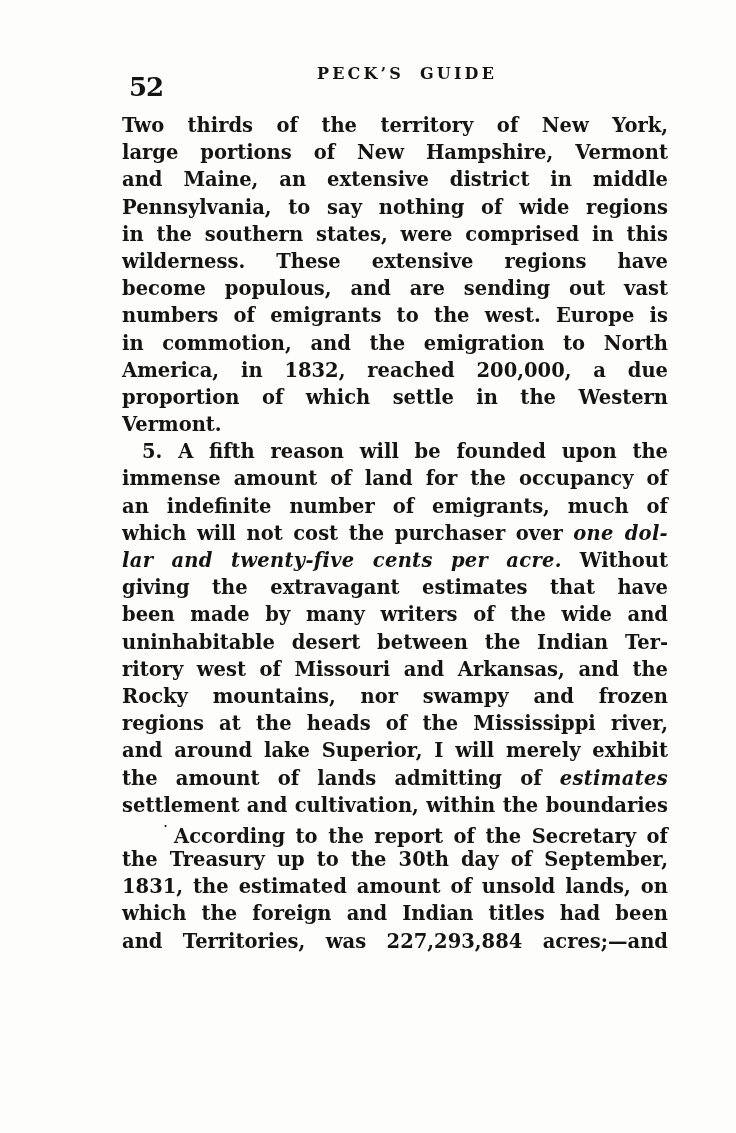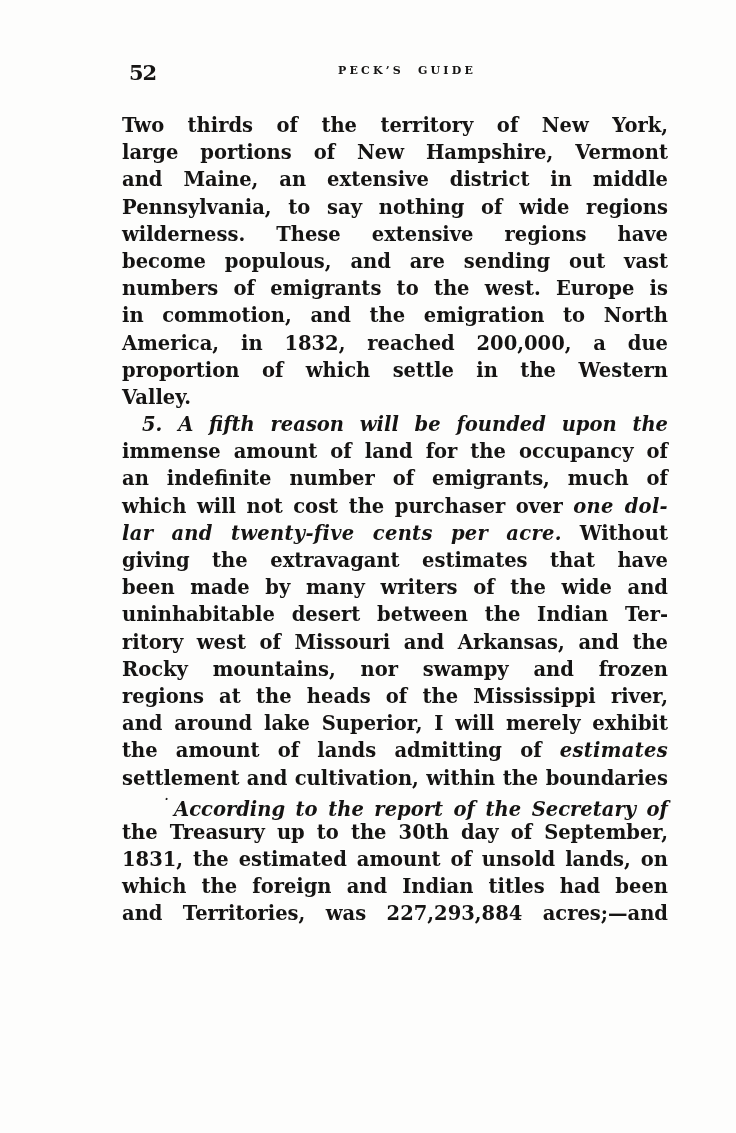--- a/index.html
+++ b/index.html
@@ -21,33 +21,33 @@
   .page-header {
     position: absolute;
     top: 60px;
     left: 122px;
     width: 546px;
     height: 28px;
   }
   .page-number {
     position: absolute;
     left: 7px;
-    top: 0;
-    font-size: 21px;
+    top: 12px;
+    font-size: 26px;
     font-weight: bold;
     letter-spacing: -1px;
   }
   .running-title {
     position: absolute;
     left: 0;
     right: 0;
     top: 4px;
     text-align: center;
     padding-left: 24px;
-    font-size: 11px;
+    font-size: 16px;
     font-weight: bold;
     letter-spacing: 3.2px;
     word-spacing: 7px;
     white-space: nowrap;
   }
   
   .text-block {
     position: absolute;
     top: 112px;
     left: 122px;
@@ -61,21 +61,20 @@
     text-align: justify;
     text-align-last: justify;
     white-space: normal;
     overflow: visible;
   }
   .line.ragged {
     text-align-last: left;
   }
   .line.indent {
     text-indent: 20px;
-    font-style: italic;
   }
   .line i {
     font-style: italic;
     letter-spacing: 0.3px;
   }
   .mark {
     display: inline-block;
     font-size: 14px;
     vertical-align: 6px;
     margin-right: 5px;
@@ -89,27 +88,28 @@
   <div class="page-header">
     <span class="page-number">52</span>
     <span class="running-title">PECK’S GUIDE</span>
   </div>
 
   <div class="text-block">
       <div class="line"><span>Two thirds of the territory of New York,</span></div>
       <div class="line"><span>large portions of New Hampshire, Vermont</span></div>
       <div class="line"><span>and Maine, an extensive district in middle</span></div>
       <div class="line"><span>Pennsylvania, to say nothing of wide regions</span></div>
+      <div class="line"><span>in the southern states, were comprised in this</span></div>
       <div class="line"><span>wilderness. These extensive regions have</span></div>
       <div class="line"><span>become populous, and are sending out vast</span></div>
       <div class="line"><span>numbers of emigrants to the west. Europe is</span></div>
       <div class="line"><span>in commotion, and the emigration to North</span></div>
       <div class="line"><span>America, in 1832, reached 200,000, a due</span></div>
       <div class="line"><span>proportion of which settle in the Western</span></div>
-      <div class="line ragged"><span>Valley.</span></div>
+      <div class="line ragged"><span>Vermont.</span></div>
       <div class="line indent"><span>5. A fifth reason will be founded upon the</span></div>
       <div class="line"><span>immense amount of land for the occupancy of</span></div>
       <div class="line"><span>an indefinite number of emigrants, much of</span></div>
       <div class="line"><span>which will not cost the purchaser over </span><i>one dol-</i></div>
       <div class="line"><i>lar and twenty-five cents per acre.</i><span> Without</span></div>
       <div class="line"><span>giving the extravagant estimates that have</span></div>
       <div class="line"><span>been made by many writers of the wide and</span></div>
       <div class="line"><span>uninhabitable desert between the Indian Ter-</span></div>
       <div class="line"><span>ritory west of Missouri and Arkansas, and the</span></div>
       <div class="line"><span>Rocky mountains, nor swampy and frozen</span></div>

